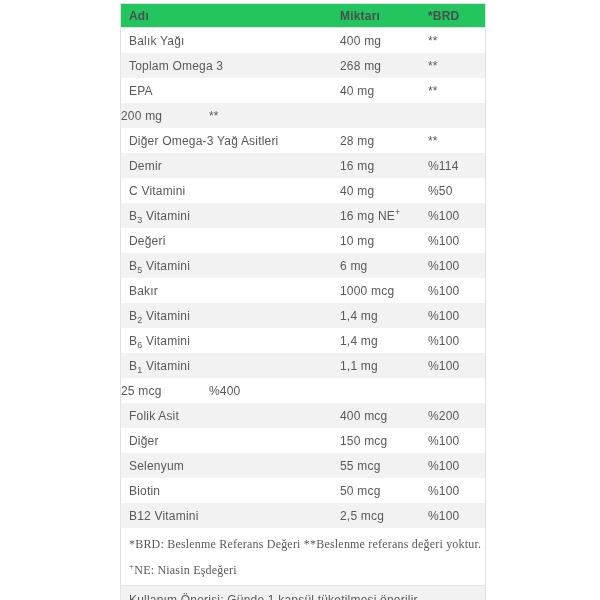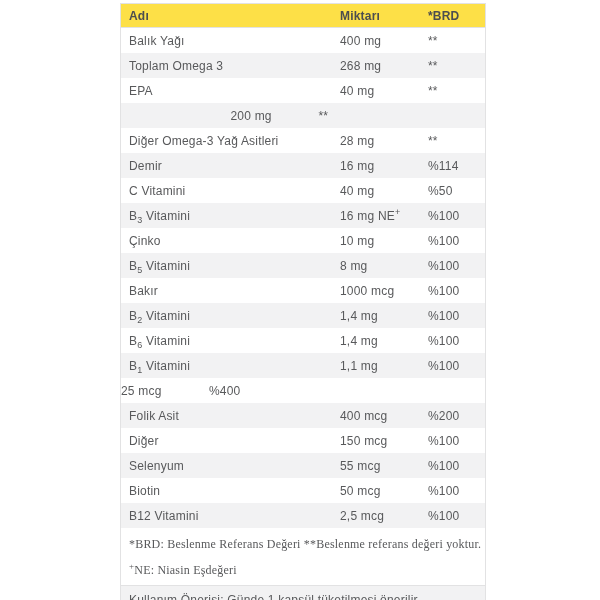--- a/index.html
+++ b/index.html
@@ -31,28 +31,28 @@
     border-top:1px solid var(--border);
     background:#fff;
   }
   .t-header{
     display:flex;
     align-items:center;
     height:24px;
     font-weight:700;
     color:var(--header-text);
     border-bottom:1px solid var(--border);
-    background:#fde047;
+    background:#22c55e;
   }
   .row{
     display:flex;
     align-items:center;
     height:25px;
   }
-  .row.alt{background:var(--row-alt-bg);justify-content:center;}
+  .row.alt{background:var(--row-alt-bg);}
   .c-name{width:219px;padding-left:8px;}
   .c-amount{width:88px;}
   .c-brd{width:57px;}
   sub{font-size:9px;line-height:0;}
   sup{font-size:9px;line-height:0;}
   .t-footnotes{
     padding:3px 8px 2px 8px;
     background:#fff;
     border-bottom:1px solid var(--border);
     font-family:Liberation Serif, serif;
@@ -113,27 +113,27 @@
         <div class="c-name">C Vitamini</div>
         <div class="c-amount">40 mg</div>
         <div class="c-brd">%50</div>
       </div>
       <div class="row alt">
         <div class="c-name">B<sub>3</sub> Vitamini</div>
         <div class="c-amount">16 mg NE<sup>+</sup></div>
         <div class="c-brd">%100</div>
       </div>
       <div class="row">
-        <div class="c-name">Çinko</div>
+        <div class="c-name">Değeri</div>
         <div class="c-amount">10 mg</div>
         <div class="c-brd">%100</div>
       </div>
       <div class="row alt">
         <div class="c-name">B<sub>5</sub> Vitamini</div>
-        <div class="c-amount">8 mg</div>
+        <div class="c-amount">6 mg</div>
         <div class="c-brd">%100</div>
       </div>
       <div class="row">
         <div class="c-name">Bakır</div>
         <div class="c-amount">1000 mcg</div>
         <div class="c-brd">%100</div>
       </div>
       <div class="row alt">
         <div class="c-name">B<sub>2</sub> Vitamini</div>
         <div class="c-amount">1,4 mg</div>

